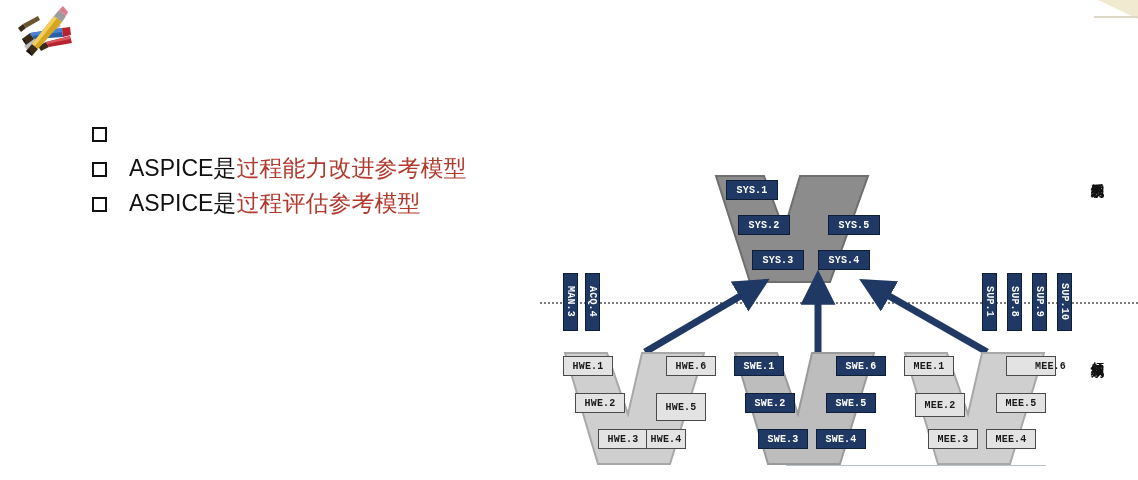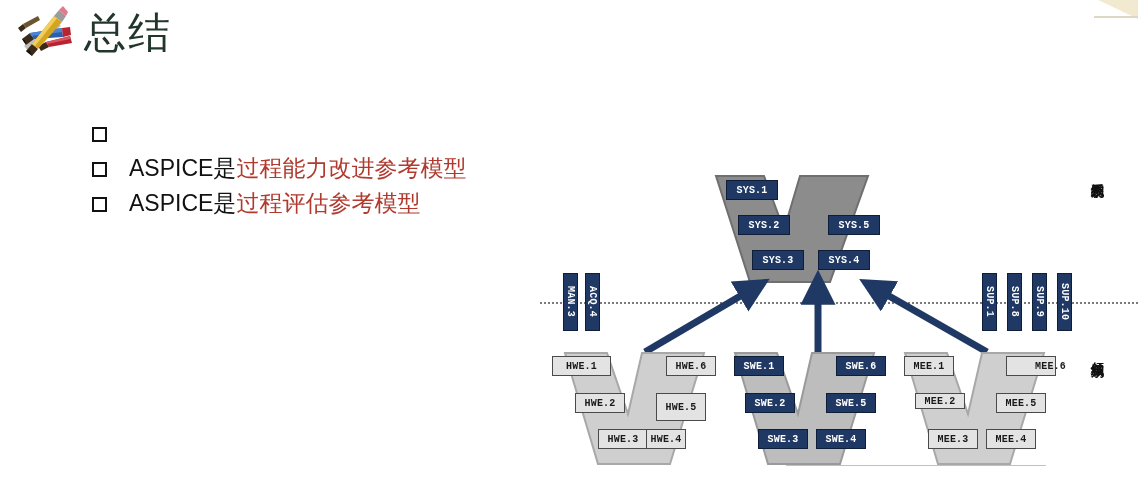--- a/index.html
+++ b/index.html
@@ -102,21 +102,20 @@
         <path d="M47 4 L51 0 L56 6 L54 10 Z" fill="#e07a8d"></path>
       </g>
 
       <g>
         <path d="M6 22 L11 18 L14 22 L9 26 Z" fill="#3b2a18"></path>
         <path d="M11 18 L26 10 L28 14 L14 22 Z" fill="#6b5430"></path>
       </g>
     </svg>
   </div>
 
-  <div class="title">总结</div>
 </div>
 
 <div class="bullets">
 
   <div class="bullet-row">
     <div class="bullet-mark"></div>
   </div>
 
   <div class="bullet-row">
     <div class="bullet-mark"></div>
@@ -164,21 +163,21 @@
     <line x1="105" y1="192" x2="214" y2="128" stroke="#1f3864" stroke-width="7" marker-end="url(#ah)"></line>
     <line x1="278" y1="195" x2="278" y2="128" stroke="#1f3864" stroke-width="7" marker-end="url(#ah)"></line>
     <line x1="447" y1="192" x2="335" y2="128" stroke="#1f3864" stroke-width="7" marker-end="url(#ah)"></line>
   </svg>
 
   <div class="vshape" style="left:22px;top:190px;">
     <svg width="145" height="120" viewBox="0 0 145 120">
       <path d="M3 3 L45 3 L66 64 L80 3 L142 3 L108 114 L36 114 Z" fill="#cfcfcf" stroke="#a8a8a8" stroke-width="2"></path>
     </svg>
   </div>
-  <div class="box light" style="left:12px;top:196px;width:59px;height:20px;">HWE.1</div>
+  <div class="box light" style="left:23px;top:196px;width:50px;height:20px;">HWE.1</div>
   <div class="box light" style="left:35px;top:233px;width:50px;height:20px;">HWE.2</div>
   <div class="box light" style="left:58px;top:269px;width:50px;height:20px;">HWE.3</div>
   <div class="box light" style="left:106px;top:269px;width:40px;height:20px;">HWE.4</div>
   <div class="box light" style="left:116px;top:233px;width:50px;height:28px;">HWE.5</div>
   <div class="box light" style="left:126px;top:196px;width:50px;height:20px;">HWE.6</div>
 
   <div class="vshape" style="left:192px;top:190px;">
     <svg width="145" height="120" viewBox="0 0 145 120">
       <path d="M3 3 L45 3 L66 64 L80 3 L142 3 L108 114 L36 114 Z" fill="#bdbdbd" stroke="#9a9a9a" stroke-width="2"></path>
     </svg>
@@ -189,21 +188,21 @@
   <div class="box dark" style="left:276px;top:269px;width:50px;height:20px;">SWE.4</div>
   <div class="box dark" style="left:286px;top:233px;width:50px;height:20px;">SWE.5</div>
   <div class="box dark" style="left:296px;top:196px;width:50px;height:20px;">SWE.6</div>
 
   <div class="vshape" style="left:362px;top:190px;">
     <svg width="145" height="120" viewBox="0 0 145 120">
       <path d="M3 3 L45 3 L66 64 L80 3 L142 3 L108 114 L36 114 Z" fill="#cfcfcf" stroke="#a8a8a8" stroke-width="2"></path>
     </svg>
   </div>
   <div class="box light" style="left:364px;top:196px;width:50px;height:20px;">MEE.1</div>
-  <div class="box light" style="left:375px;top:233px;width:50px;height:16px;">MEE.2</div>
+  <div class="box light" style="left:375px;top:233px;width:50px;height:24px;">MEE.2</div>
   <div class="box light" style="left:388px;top:269px;width:50px;height:20px;">MEE.3</div>
   <div class="box light" style="left:446px;top:269px;width:50px;height:20px;">MEE.4</div>
   <div class="box light" style="left:456px;top:233px;width:50px;height:20px;">MEE.5</div>
   <div class="box light" style="left:466px;top:196px;width:50px;height:20px;padding-left:39px;">MEE.6</div>
 
   <div class="baseline" style="left:246px;top:305px;width:260px;"></div>
 
   <div class="sidelabel" style="left:548px;top:12px;">系统级别</div>
   <div class="sidelabel" style="left:548px;top:192px;">领域级别</div>
 

